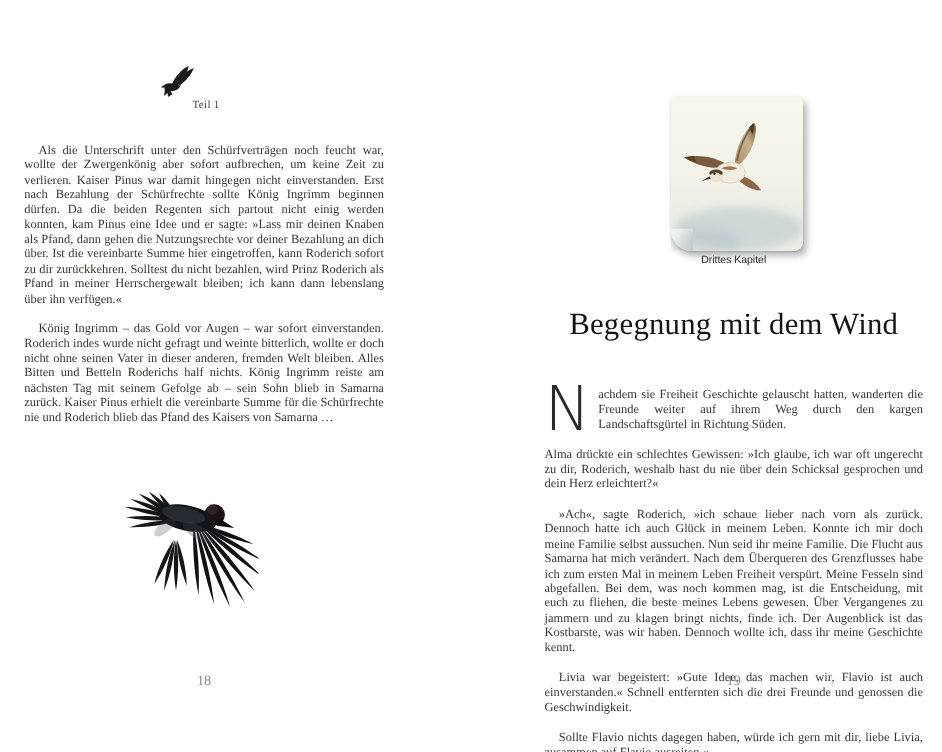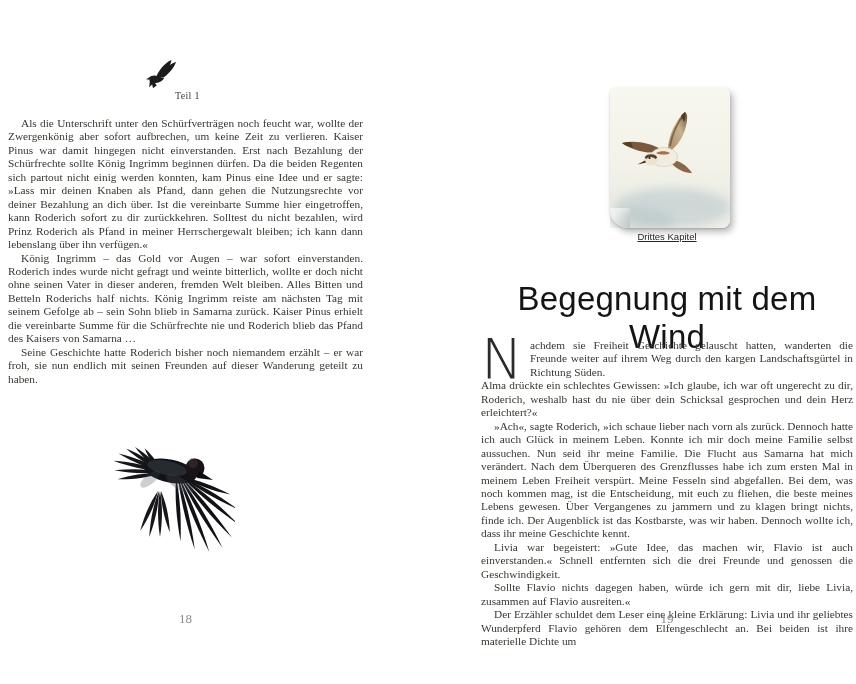--- a/index.html
+++ b/index.html
@@ -8,35 +8,35 @@
     background:#ffffff;
     font-family:"Liberation Serif", serif;
   }
   .abs{position:absolute;}
 
   
   .body-text{
     font-size:11.3px;line-height:13.45px;color:#39362f;
     text-align:justify;
   }
-  .body-text p{margin:0;text-indent:13px;}
+  .body-text p{margin:14px;text-indent:13px;}
   .body-text p.no-indent{text-indent:0;}
 
   
   .part-label{
     font-size:10px;color:#3c3c3c;letter-spacing:.3px;
   }
   .page-number{
     font-size:13px;color:#8b8b8b;text-align:center;width:100%;
   }
 
   
   .chapter-title{
-    font-family:Liberation Sans, sans-serif;
-    font-size:33px;font-weight:400;letter-spacing:.2px;
+    font-family:Liberation Serif, serif;
+    font-size:28px;font-weight:400;letter-spacing:.2px;
     color:#141414;text-align:center;margin:0;width:100%;
   }
   .caption{
     font-family:"Liberation Sans", sans-serif;
     font-size:9.5px;color:#262626;text-align:center;width:100%;
   }
   .dropcap{
     float:left;
     font-family:"DejaVu Sans", sans-serif;
     font-weight:200;
@@ -71,21 +71,20 @@
       <path d="M3.4,19.6 L0,21.6 L3.6,22 Z"></path>
     </g>
   </svg>
 </div>
 
 <div class="abs part-label" style="left:175px;top:90px;">Teil 1</div>
 
 <div class="abs body-text" style="left:8px;top:117px;width:355px;">
   <p>Als die Unterschrift unter den Schürfverträgen noch feucht war, wollte der Zwergenkönig aber sofort aufbrechen, um keine Zeit zu verlieren. Kaiser Pinus war damit hingegen nicht einverstanden. Erst nach Bezahlung der Schürfrechte sollte König Ingrimm beginnen dürfen. Da die beiden Regenten sich partout nicht einig werden konnten, kam Pinus eine Idee und er sagte: »Lass mir deinen Knaben als Pfand, dann gehen die Nutzungsrechte vor deiner Bezahlung an dich über. Ist die vereinbarte Summe hier eingetroffen, kann Roderich sofort zu dir zurückkehren. Solltest du nicht bezahlen, wird Prinz Roderich als Pfand in meiner Herrschergewalt bleiben; ich kann dann lebenslang über ihn verfügen.«</p>
   <p>König Ingrimm – das Gold vor Augen – war sofort einverstanden. Roderich indes wurde nicht gefragt und weinte bitterlich, wollte er doch nicht ohne seinen Vater in dieser anderen, fremden Welt bleiben. Alles Bitten und Betteln Roderichs half nichts. König Ingrimm reiste am nächsten Tag mit seinem Gefolge ab – sein Sohn blieb in Samarna zurück. Kaiser Pinus erhielt die vereinbarte Summe für die Schürfrechte nie und Roderich blieb das Pfand des Kaisers von Samarna …</p>
-  <p>Seine Geschichte hatte Roderich bisher noch niemandem erzählt – er war froh, sie nun endlich mit seinen Freunden auf dieser Wanderung geteilt zu haben.</p>
 </div>
 
 <div class="abs" style="left:110px;top:441px;width:125px;height:125px;">
   <svg width="125" height="125" viewBox="0 0 125 125">
     <defs>
       <path id="feather" d="M0,0 C-2.6,14 -2.6,30 0,46 C2.6,30 2.6,14 0,0 Z"></path>
     </defs>
 
     <g fill="#16161a">
       <use href="#feather" transform="translate(52,32) rotate(82)  scale(1,0.98)"></use>
@@ -159,21 +158,21 @@
       <path d="M34,41 C38,38.5 44,38.5 48,41 C46,43 37,43 34,41 Z" fill="#9a5b33" opacity="0.85"></path>
 
       <circle cx="29" cy="47" r="6.8" fill="#ece4d1"></circle>
       <path d="M22.6,45.5 C24,41 34,41 35.2,45.5 L33.5,47 C30.5,44.2 26.5,44.2 24.2,47 Z" fill="#57412a"></path>
       <circle cx="27.5" cy="46" r="1.1" fill="#24201a"></circle>
       <path d="M23,48.5 L15.5,52.5 L24,50.6 Z" fill="#3a2c1d"></path>
     </g>
   </svg>
 </div>
 
-<div class="abs caption" style="left:481px;top:231px;width:372px;text-decoration:underline;">Drittes Kapitel</div>
+<div class="abs caption" style="left:481px;top:231px;width:372px;">Drittes Kapitel</div>
 
 <h1 class="abs chapter-title" style="left:481px;top:280px;width:372px;">Begegnung mit dem Wind</h1>
 
 <div class="abs body-text" style="left:481px;top:339px;width:372px;">
   <p class="no-indent"><span class="dropcap">N</span><span>achdem sie Freiheit Geschichte gelauscht hatten, wanderten die Freunde weiter auf ihrem Weg durch den kargen Landschaftsgürtel in Richtung Süden.</span></p>
   <p class="no-indent">Alma drückte ein schlechtes Gewissen: »Ich glaube, ich war oft ungerecht zu dir, Roderich, weshalb hast du nie über dein Schicksal gesprochen und dein Herz erleichtert?«</p>
   <p>»Ach«, sagte Roderich, »ich schaue lieber nach vorn als zurück. Dennoch hatte ich auch Glück in meinem Leben. Konnte ich mir doch meine Familie selbst aussuchen. Nun seid ihr meine Familie. Die Flucht aus Samarna hat mich verändert. Nach dem Überqueren des Grenzflusses habe ich zum ersten Mal in meinem Leben Freiheit verspürt. Meine Fesseln sind abgefallen. Bei dem, was noch kommen mag, ist die Entscheidung, mit euch zu fliehen, die beste meines Lebens gewesen. Über Vergangenes zu jammern und zu klagen bringt nichts, finde ich. Der Augenblick ist das Kostbarste, was wir haben. Dennoch wollte ich, dass ihr meine Geschichte kennt.</p>
   <p>Livia war begeistert: »Gute Idee, das machen wir, Flavio ist auch einverstanden.« Schnell entfernten sich die drei Freunde und genossen die Geschwindigkeit.</p>
   <p>Sollte Flavio nichts dagegen haben, würde ich gern mit dir, liebe Livia, zusammen auf Flavio ausreiten.«</p>
   <p>Der Erzähler schuldet dem Leser eine kleine Erklärung: Livia und ihr geliebtes Wunderpferd Flavio gehören dem Elfengeschlecht an. Bei beiden ist ihre materielle Dichte um</p>

